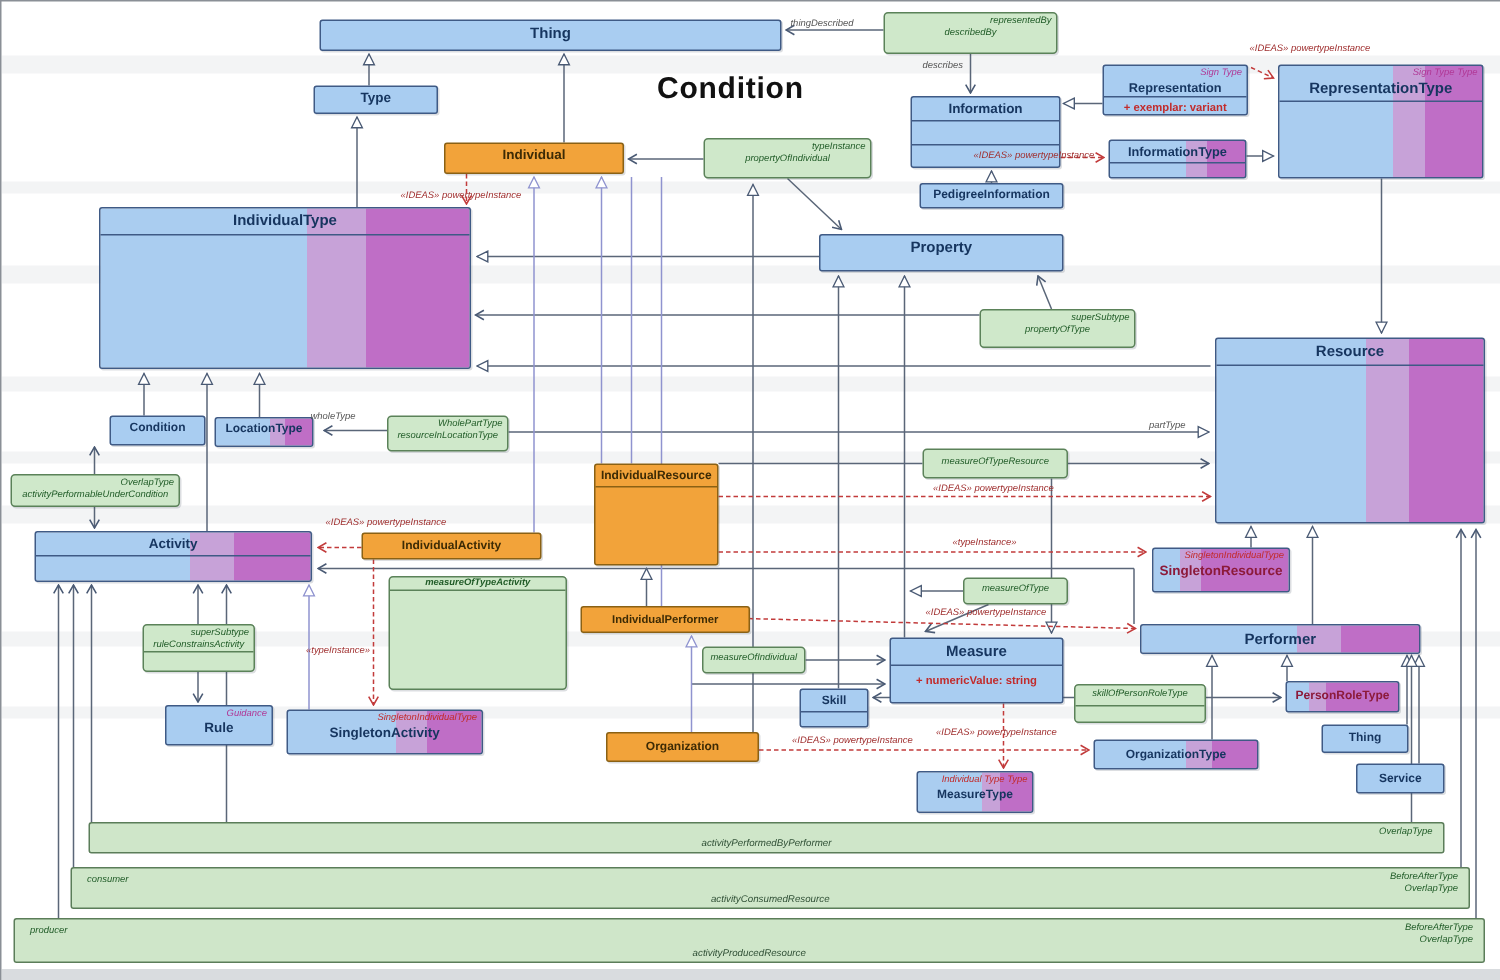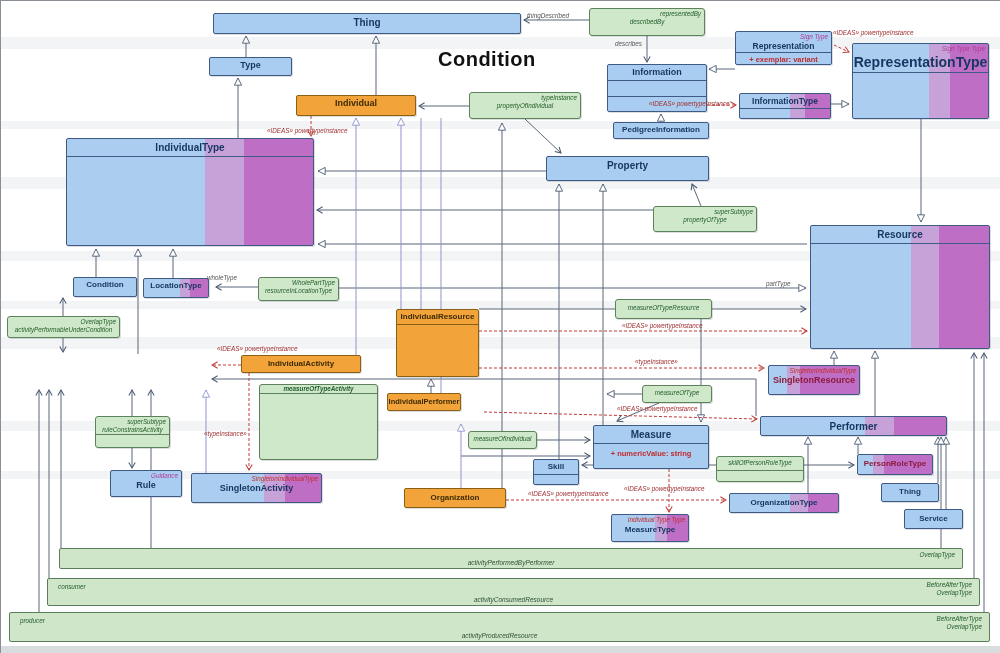--- a/index.html
+++ b/index.html
@@ -166,29 +166,29 @@
   <div class="nd" style="left:606px;top:63px;width:100px;height:48px">
     <span class="t">Information</span>
     <div class="r"></div>
     <div class="r"></div>
   </div>
 
   <div class="nd" style="left:612px;top:121px;width:96px;height:17px">
     <span class="t" style="font-size:8px">PedigreeInformation</span>
   </div>
 
-  <div class="nd" style="left:734px;top:30px;width:97px;height:34px">
+  <div class="nd" style="left:734px;top:42px;width:97px;height:34px">
     <span class="st mg">Sign Type</span>
     <span class="t" style="font-size:8.5px;line-height:1.3">Representation</span>
     <span class="attr">+  exemplar:  variant</span>
   </div>
 
   <div class="nd gA big" style="left:851px;top:42px;width:137px;height:76px">
     <span class="st mg">Sign Type Type</span>
-    <span class="t" style="font-size:14px;line-height:1.4">RepresentationType</span>
+    <span class="t" style="font-size:10px;line-height:1.4">RepresentationType</span>
     <div class="r"></div>
   </div>
 
   <div class="nd gA" style="left:738px;top:92px;width:92px;height:26px">
     <span class="t" style="font-size:8.5px">InformationType</span>
     <div class="r"></div>
   </div>
 
   <div class="nd gA big" style="left:65px;top:137px;width:248px;height:108px">
     <span class="t">IndividualType</span>
@@ -225,20 +225,24 @@
   <div class="nd green" style="left:257px;top:276px;width:81px;height:24px">
     <span class="gl1">WholePartType</span>
     <span class="gl2">resourceInLocationType</span>
   </div>
 
   <div class="nd green" style="left:6px;top:315px;width:113px;height:22px">
     <span class="gl1">OverlapType</span>
     <span class="gl2">activityPerformableUnderCondition</span>
   </div>
 
+  <div class="nd gA" style="left:22px;top:353px;width:185px;height:34px">
+    <span class="t">Activity</span>
+    <div class="r"></div>
+  </div>
 
   <div class="nd orange" style="left:240px;top:354px;width:120px;height:18px">
     <span class="t" style="font-size:8px;line-height:1.9">IndividualActivity</span>
   </div>
 
   <div class="nd green" style="left:258px;top:383px;width:119px;height:76px">
     <span class="gl2" style="font-weight:bold">measureOfTypeActivity</span>
     <div class="grn"></div>
   </div>
 
@@ -256,21 +260,21 @@
   <div class="nd gA" style="left:190px;top:472px;width:131px;height:30px">
     <span class="st rd">SingletonIndividualType</span>
     <span class="t" style="line-height:1.3">SingletonActivity</span>
   </div>
 
   <div class="nd orange" style="left:395px;top:308px;width:83px;height:68px">
     <span class="t" style="font-size:8px">IndividualResource</span>
     <div class="r" style="border-color:#8a6114"></div>
   </div>
 
-  <div class="nd orange" style="left:386px;top:392px;width:74px;height:18px">
+  <div class="nd orange" style="left:386px;top:403px;width:113px;height:18px">
     <span class="t" style="font-size:7.5px;line-height:2">IndividualPerformer</span>
   </div>
 
   <div class="nd green" style="left:467px;top:430px;width:69px;height:18px">
     <span class="gl2" style="line-height:2.2">measureOfIndividual</span>
   </div>
 
   <div class="nd big" style="left:592px;top:424px;width:116px;height:44px">
     <span class="t">Measure</span>
     <span class="attr" style="line-height:2.6">+  numericValue:  string</span>

